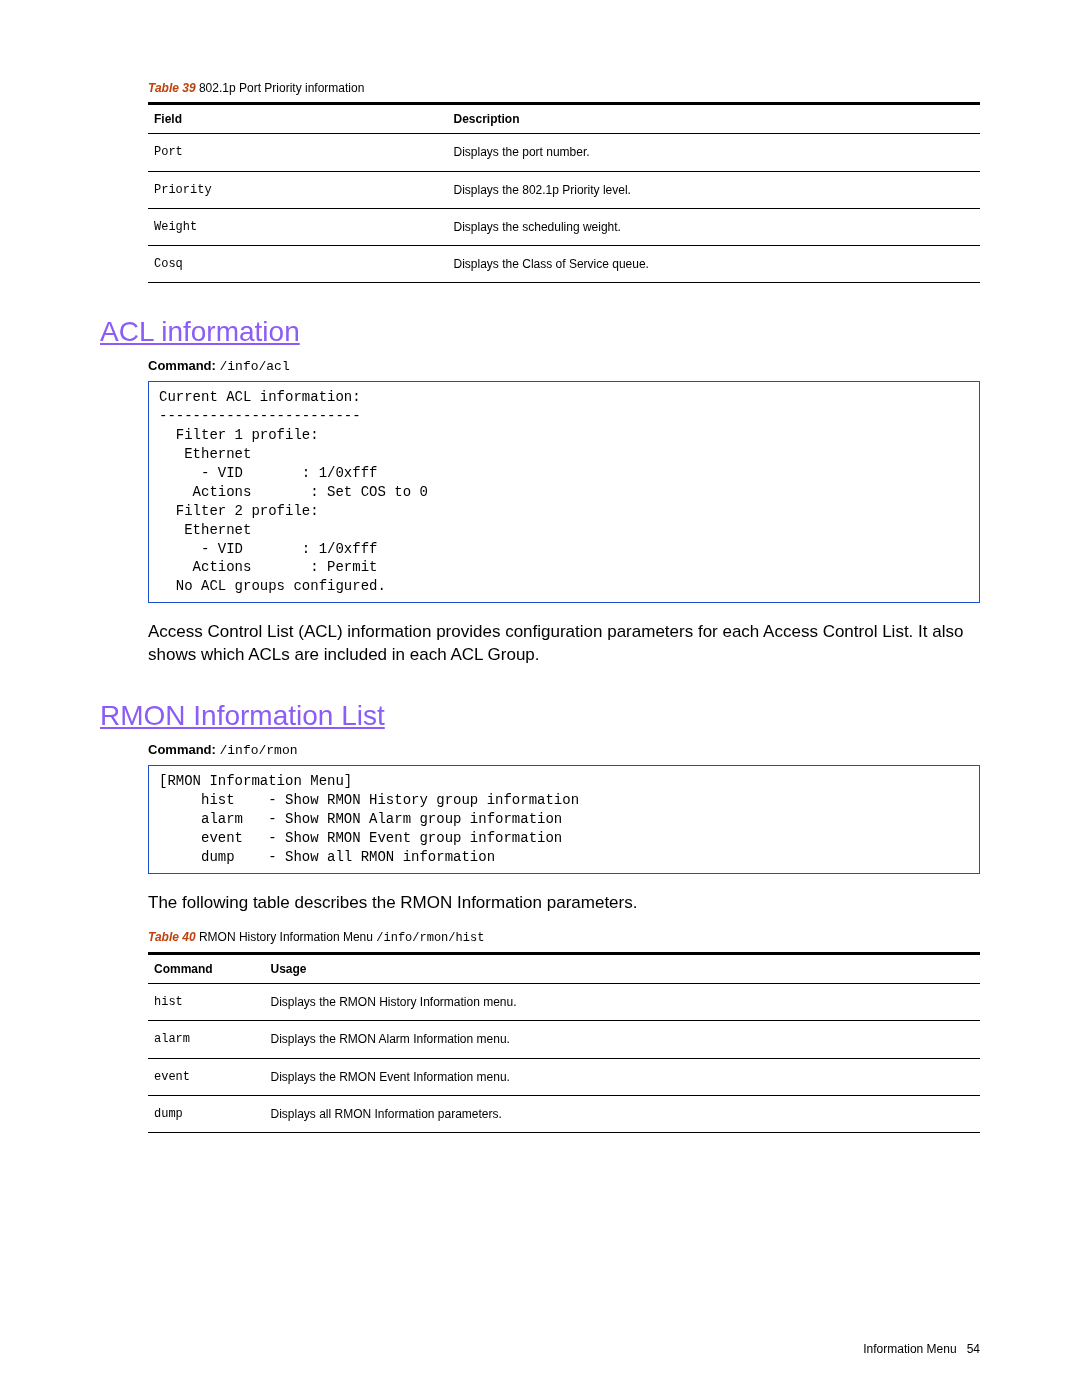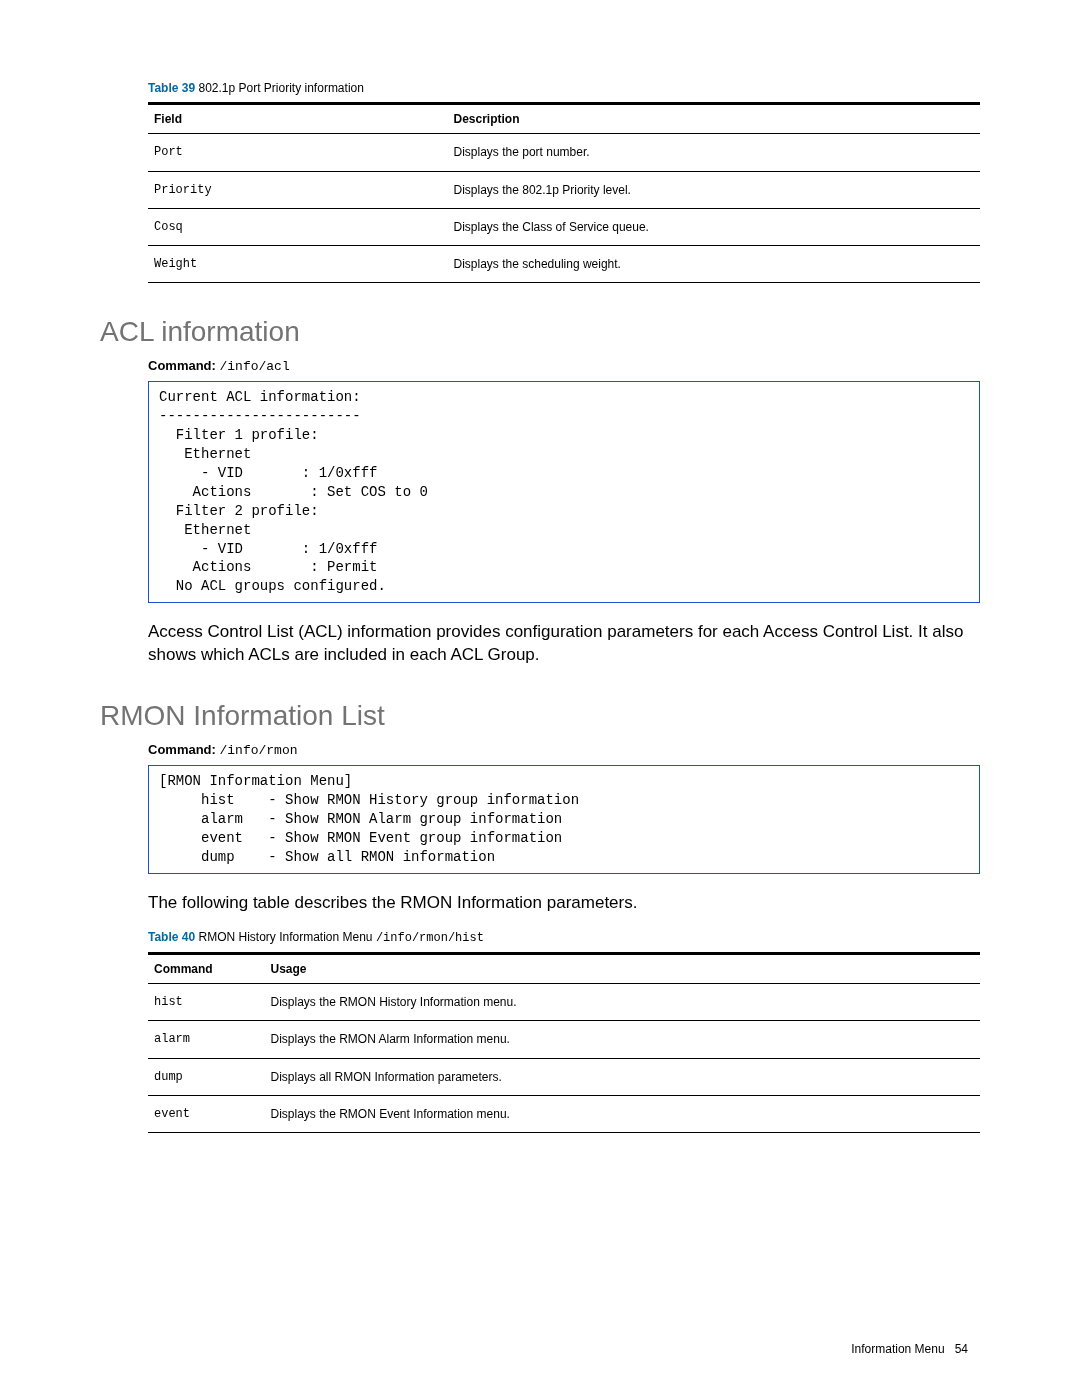--- a/index.html
+++ b/index.html
@@ -12,21 +12,22 @@
     line-height: 1.35;
   }
   .page {
     width: 1080px;
     min-height: 1397px;
     padding: 80px 100px 40px 100px;
     box-sizing: border-box;
     position: relative;
   }
   .accent {
-    color: #0369a1;
+    color: #c2410c;
+    font-style: italic;
   }
   .mono {
     font-family: "Courier New", Courier, monospace;
   }
   .table-caption {
     font-size: 12px;
     margin-bottom: 6px;
   }
   .table-caption .accent {
     font-weight: bold;
@@ -57,24 +58,25 @@
   }
   table.data tbody tr {
     border-bottom: 1px solid #000;
   }
   .col-a { width: 36%; }
   .col-b { width: 64%; }
   .col2-a { width: 14%; }
   .col2-b { width: 86%; }
 
   h2.section {
-    color: #737373;
+    color: #8b5cf6;
     font-weight: normal;
     font-size: 28px;
     margin: 30px 0 6px 0;
+    text-decoration: underline;
   }
   .cmd-line {
     font-size: 13px;
     margin-left: 48px;
     margin-bottom: 6px;
   }
   .cmd-line b { font-weight: bold; }
   .code-box {
     border: 1px solid #1a4fcf;
     padding: 6px 10px;
@@ -86,21 +88,21 @@
     box-sizing: border-box;
   }
   .para {
     font-size: 17px;
     margin-left: 48px;
     margin-bottom: 14px;
   }
   .footer {
     position: absolute;
     bottom: 40px;
-    right: 112px;
+    right: 100px;
     font-size: 12px;
   }
 </style>
 </head>
 <body>
 
 <div class="page">
 
   <div class="table-caption indent" style="margin-left:48px;">
     <span class="accent">Table 39</span>
@@ -117,26 +119,26 @@
     <tbody>
       <tr>
         <td class="mono">Port</td>
         <td>Displays the port number.</td>
       </tr>
       <tr>
         <td class="mono">Priority</td>
         <td>Displays the 802.1p Priority level.</td>
       </tr>
       <tr>
+        <td class="mono">Weight</td>
+        <td>Displays the scheduling weight.</td>
+      </tr>
+      <tr>
         <td class="mono">Cosq</td>
         <td>Displays the Class of Service queue.</td>
-      </tr>
-      <tr>
-        <td class="mono">Weight</td>
-        <td>Displays the scheduling weight.</td>
       </tr>
     </tbody>
   </table>
 
   <h2 class="section">ACL information</h2>
   <div class="cmd-line">
     <b>Command:</b>
     <span class="mono">/info/acl</span>
   </div>
   <div class="code-box">Current ACL information:
@@ -180,26 +182,26 @@
     <tbody>
       <tr>
         <td class="mono">hist</td>
         <td>Displays the RMON History Information menu.</td>
       </tr>
       <tr>
         <td class="mono">alarm</td>
         <td>Displays the RMON Alarm Information menu.</td>
       </tr>
       <tr>
+        <td class="mono">event</td>
+        <td>Displays the RMON Event Information menu.</td>
+      </tr>
+      <tr>
         <td class="mono">dump</td>
         <td>Displays all RMON Information parameters.</td>
       </tr>
-      <tr>
-        <td class="mono">event</td>
-        <td>Displays the RMON Event Information menu.</td>
-      </tr>
     </tbody>
   </table>
 
   <div class="footer">
     <span>Information Menu</span>&nbsp;&nbsp;&nbsp;<span>54</span>
   </div>
 </div>
 
 </body></html>

